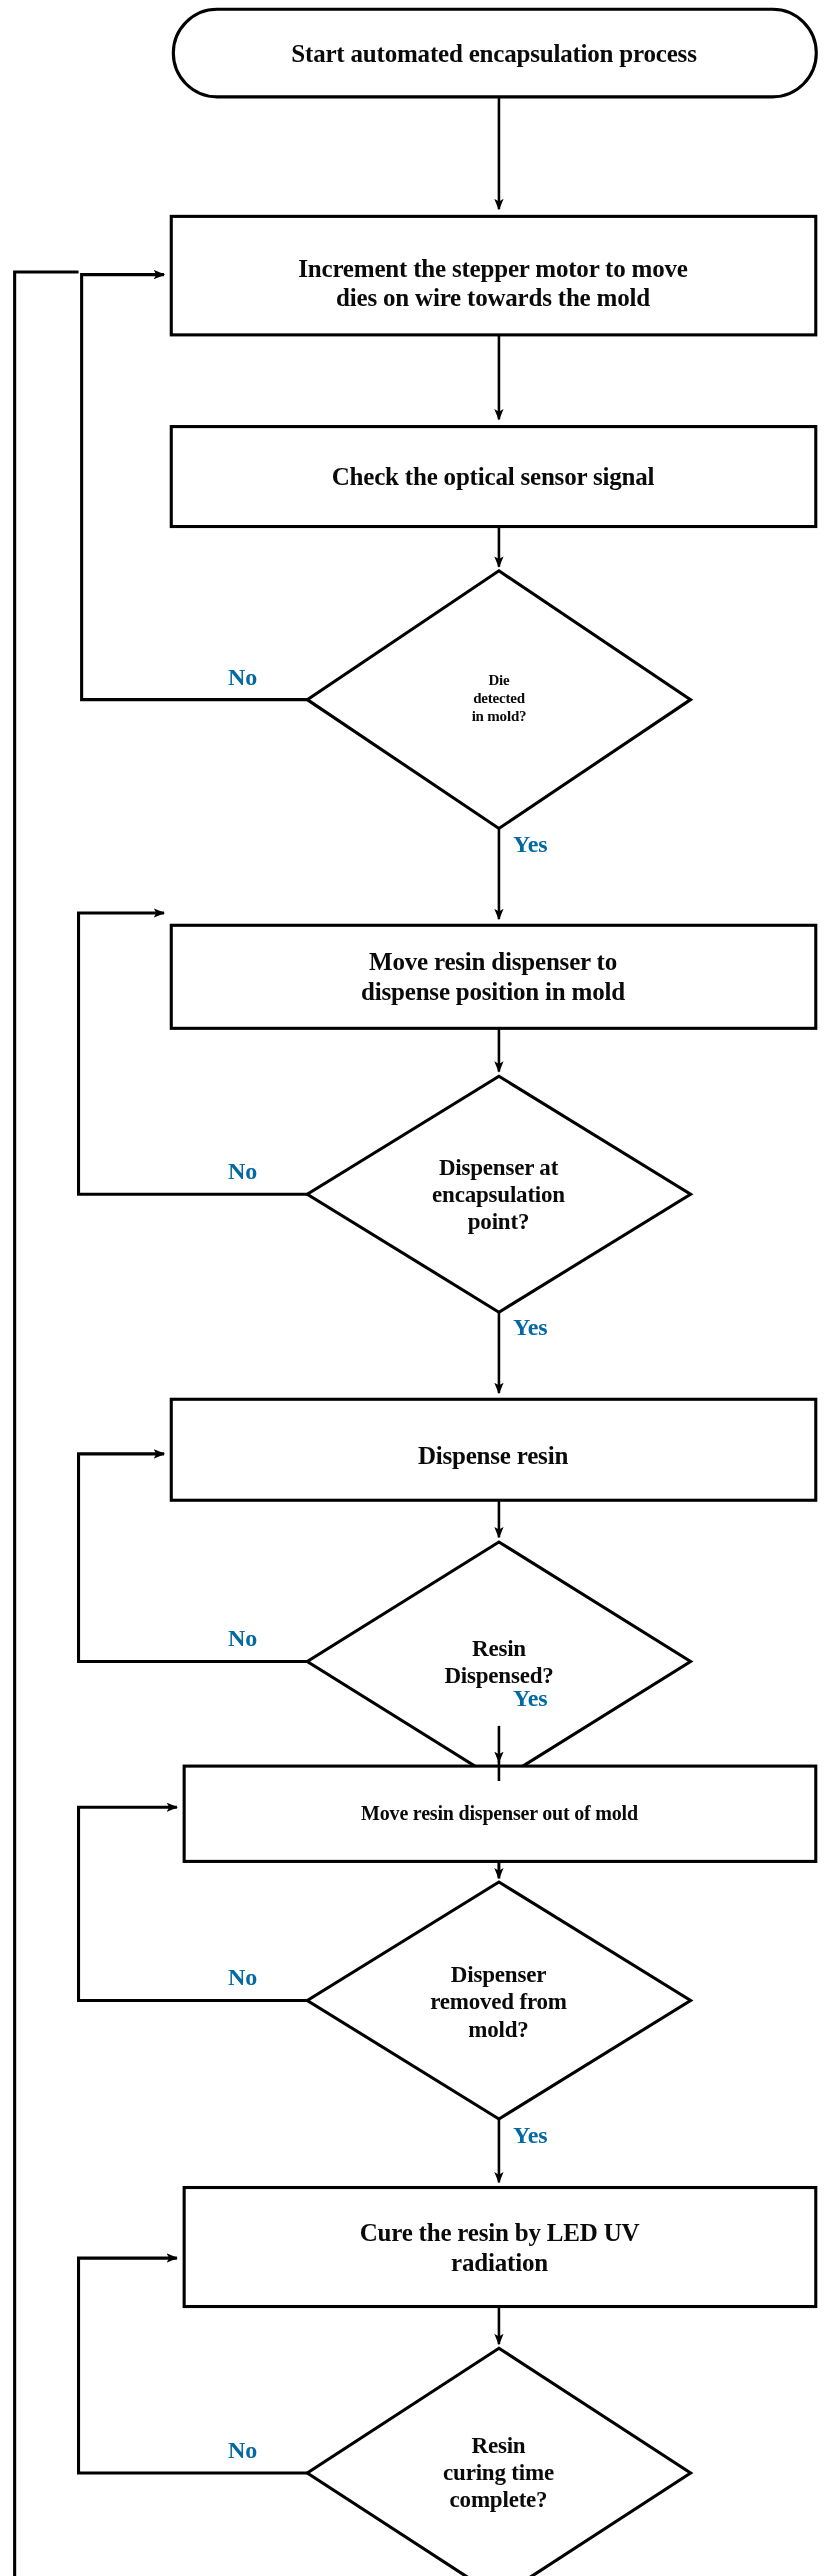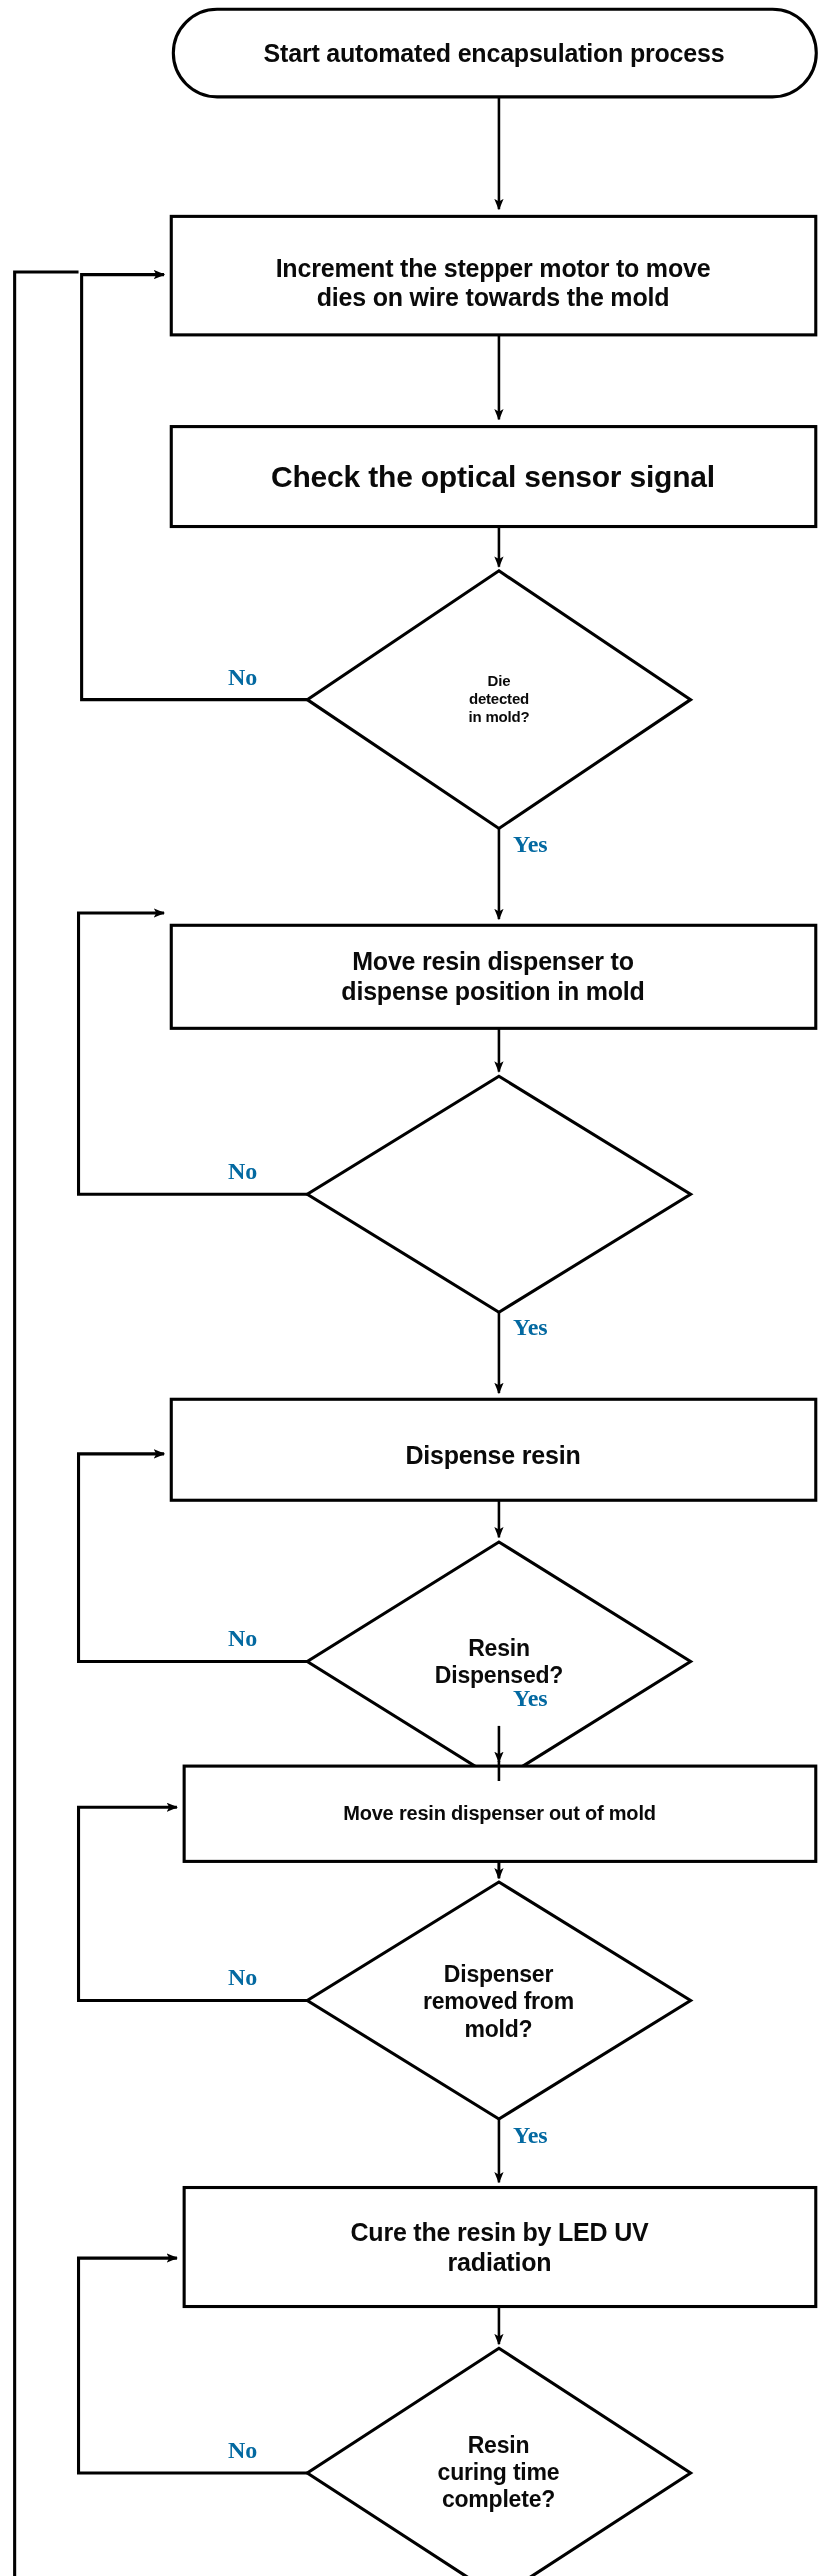--- a/index.html
+++ b/index.html
@@ -49,21 +49,21 @@
   }
   .arrow-head {
     fill: #000000;
   }
   .node-text {
     position: absolute;
     display: flex;
     align-items: center;
     justify-content: center;
     text-align: center;
-    font-family: Liberation Sans, sans-serif;
+    font-family: Liberation Serif, serif;
     font-weight: bold;
     color: #0a0a0a;
     line-height: 1.18;
     letter-spacing: -0.2px;
     pointer-events: none;
     white-space: pre-line;
   }
   .edge-label {
     position: absolute;
     font-family: "Liberation Serif", "DejaVu Serif", serif;
@@ -149,29 +149,32 @@
 
     <path d="M 357,5388 L 28,5388 L 28,528 L 152,528" class="conn"></path>
 
   </svg>
 
   <div class="node-text" style="left:183px; top:9.3px; width:622px; height:88px; font-size:25px;">Start automated encapsulation process</div>
 
   <div class="node-text" style="left:181px; top:216px; width:624px; height:134px; font-size:25px;">Increment the stepper motor to move
 dies on wire towards the mold</div>
 
-  <div class="node-text" style="left:181px; top:427px; width:624px; height:100px; font-size:30px;">Check the optical sensor signal</div>
+  <div class="node-text" style="left:181px; top:427px; width:624px; height:100px; font-size:25px;">Check the optical sensor signal</div>
 
   <div class="node-text" style="left:370px; top:609px; width:258px; height:180px; font-size:15px;">Die
 detected
 in mold?</div>
 
   <div class="node-text" style="left:181px; top:925px; width:624px; height:103px; font-size:25px;">Move resin dispenser to
 dispense position in mold</div>
 
+  <div class="node-text" style="left:354px; top:1107px; width:289px; height:175px; font-size:23px;">Dispenser at
+encapsulation
+point?</div>
 
   <div class="node-text" style="left:181px; top:1399px; width:624px; height:114px; font-size:25px;">Dispense resin</div>
 
   <div class="node-text" style="left:360px; top:1595px; width:278px; height:134px; font-size:23px;">Resin
 Dispensed?</div>
 
   <div class="node-text" style="left:194px; top:1766px; width:611px; height:95px; font-size:20px;">Move resin dispenser out of mold</div>
 
   <div class="node-text" style="left:354px; top:1917px; width:289px; height:170px; font-size:23px;">Dispenser
 removed from

